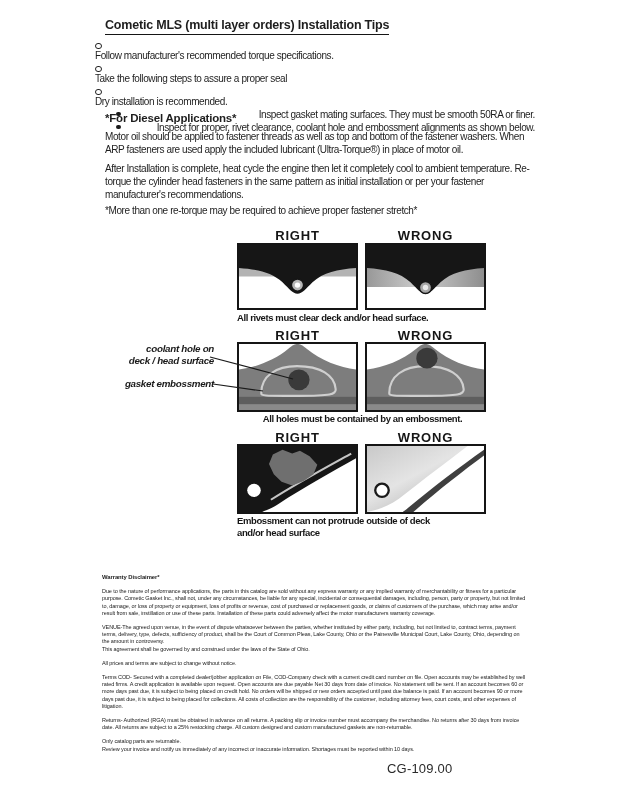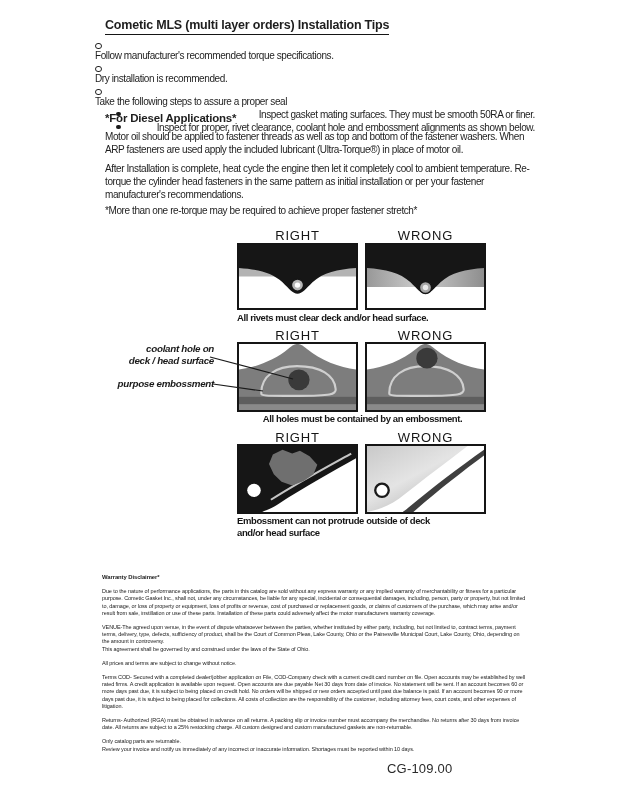--- a/index.html
+++ b/index.html
@@ -25,21 +25,21 @@
     width:4.5px;height:4.5px;background:#1a1a1a;border-radius:50%;
     margin:3.8px 3.5px 0 0;flex:0 0 auto;
   }
   
   #diesel-heading{left:105px;top:112px;font-size:11.5px;font-weight:700;letter-spacing:-0.2px;}
   .para{left:105px;width:428px;font-size:10px;line-height:13px;letter-spacing:-0.4px;}
   #p1{top:130px;}
   #p2{top:162px;}
   #note{top:204px;}
   
-  .hdr{width:121px;text-align:center;font-size:13px;font-weight:400;letter-spacing:0.8px;color:#161616;}
+  .hdr{width:121px;text-align:center;font-size:13px;font-weight:700;letter-spacing:0.8px;color:#161616;}
   .panel{width:121px;border:2px solid #151515;box-sizing:border-box;background:#fff;}
   .panel svg{display:block;width:100%;height:100%;}
   .ph1{height:67px;}
   .ph2{height:70px;}
   .caption{font-size:9.5px;font-weight:700;letter-spacing:-0.4px;line-height:11.5px;color:#161616;}
   .dlabel{font-size:9.8px;font-weight:600;letter-spacing:-0.3px;line-height:11.5px;text-align:right;color:#1a1a1a;font-style:italic;}
   #leader-lines{pointer-events:none;}
   
   #warranty{left:102px;top:574px;width:424px;font-size:5.5px;line-height:7.2px;letter-spacing:-0.08px;color:#222;}
   #warranty .wh{font-size:5.9px;font-weight:700;margin:0 0 7px 0;}
@@ -55,25 +55,25 @@
 
   <div id="title" class="abs">Cometic MLS (multi layer orders) Installation Tips</div>
 
   <div id="tips" class="abs">
     <div class="b-row">
       <span class="ring"></span>
       <span>Follow manufacturer's recommended torque specifications.</span>
     </div>
     <div class="b-row">
       <span class="ring"></span>
-      <span>Dry installation is recommended.</span>
+      <span>Take the following steps to assure a proper seal</span>
     </div>
     <div class="b-row">
       <span class="ring"></span>
-      <span>Take the following steps to assure a proper seal</span>
+      <span>Dry installation is recommended.</span>
     </div>
     <div class="b-sub">
       <span class="dot"></span>
       <span>Inspect gasket mating surfaces.  They must be smooth 50RA or finer.</span>
     </div>
     <div class="b-sub">
       <span class="dot"></span>
       <span>Inspect for proper, rivet clearance, coolant hole and embossment alignments as shown below.</span>
     </div>
   </div>
@@ -110,21 +110,21 @@
       <circle cx="60.5" cy="44.5" r="6.3" fill="#a6a6a6" stroke="#161616" stroke-width="1.5"></circle>
       <circle cx="60.5" cy="44.5" r="2.8" fill="#e9e9e9"></circle>
     </svg>
   </div>
   <div class="abs caption" style="left:237px;top:312px;width:260px;">All rivets must clear deck and/or head surface.</div>
 
   <div class="abs hdr" style="left:237px;top:328px;">RIGHT</div>
   <div class="abs hdr" style="left:365px;top:328px;">WRONG</div>
 
   <div class="abs dlabel" style="left:124px;top:343px;width:90px;">coolant hole on deck / head surface</div>
-  <div class="abs dlabel" style="left:98px;top:378px;width:116px;">purpose embossment</div>
+  <div class="abs dlabel" style="left:98px;top:378px;width:116px;">gasket embossment</div>
 
   <div class="abs panel ph2" style="left:237px;top:342px;">
     <svg viewBox="0 0 121 70" preserveAspectRatio="none">
       <rect x="0" y="0" width="121" height="70" fill="#ffffff"></rect>
       <path d="M0,70 V27 C17,25 37,17 51,5 C55.5,1 58,0 60.5,0 C63,0 65.5,1 70,5 C84,17 104,25 121,27 V70 Z" fill="#7d7d7d"></path>
       <rect x="0" y="56" width="121" height="8" fill="#5e5e5e"></rect>
       <rect x="0" y="64" width="121" height="6" fill="#8a8a8a"></rect>
       <path d="M23,52 C23,34 38,23.5 60,23.5 C84,23.5 99,33 100,48 C100.5,53.5 95,55 61,55 C29,55 22.5,55.5 23,52 Z" fill="none" stroke-width="2.2" stroke="#cfcfcf"></path>
       <circle cx="62" cy="38" r="11" fill="#3a3a3a"></circle>
     </svg>

